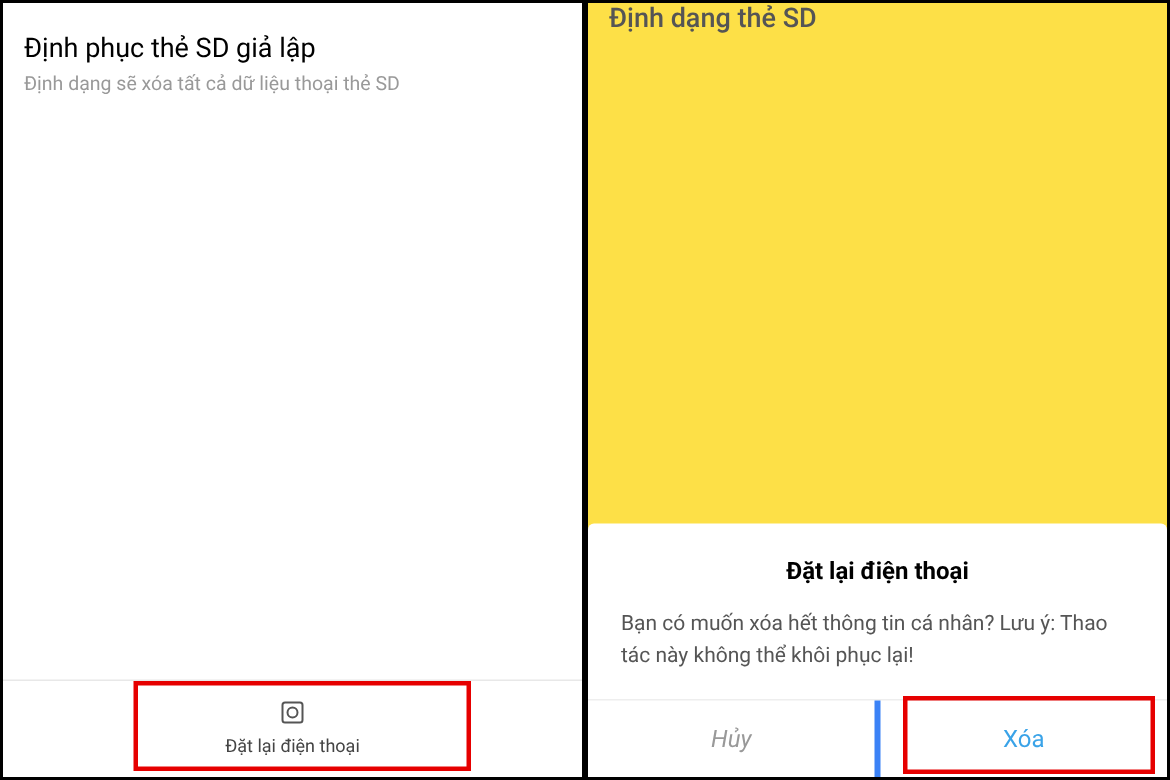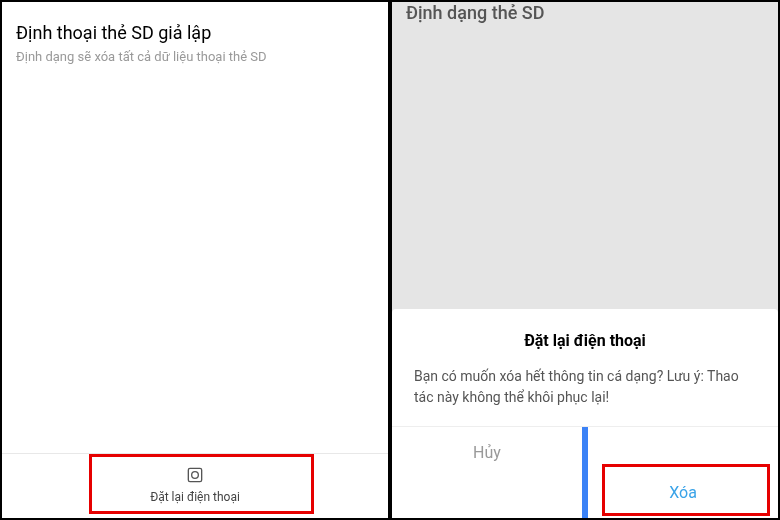--- a/index.html
+++ b/index.html
@@ -59,21 +59,21 @@
       border: 3px solid #e60000;
       pointer-events: none;
     }
     .hl-left {
       left: 87px;
       bottom: 4px;
       width: 225px;
       height: 60px;
     }
     .screen-right {
-      background: #e5e5e5;
+      background: #fde047;
       display: flex;
       flex-direction: column;
       position: relative;
     }
     .dimmed-header {
       padding: 0 14px 8px;
     }
     .dimmed-header .dim-title {
       font-size: 18px;
       color: #555;
@@ -112,39 +112,39 @@
     }
     .sheet-btn {
       flex: 1;
       padding: 16px 0;
       text-align: center;
       font-size: 16px;
       cursor: pointer;
     }
     .sheet-btn.cancel {
       color: #999;
-      border-right: 6px solid #3b82f6;
+      border-right: 4px solid #3b82f6;
+      font-style: italic;
     }
     .sheet-btn.confirm {
       color: #3aa3e8;
-      margin-top: 40px;
     }
     .hl-right {
       right: 8px;
       bottom: 2px;
       width: 168px;
       height: 52px;
     }
   </style>
 </head>
 <body>
 
 <div class="screen screen-left">
   <div class="content">
-    <div class="title">Định thoại thẻ SD giả lập</div>
+    <div class="title">Định phục thẻ SD giả lập</div>
     <div class="subtitle">Định dạng sẽ xóa tất cả dữ liệu thoại thẻ SD</div>
   </div>
   <div class="bottom-bar">
     <span class="icon-wrap">
       <svg width="20" height="20" viewBox="0 0 24 24" fill="none" stroke="#555" stroke-width="1.6">
         <rect x="4" y="4" width="16" height="16" rx="2"></rect>
         <circle cx="12" cy="12" r="4"></circle>
       </svg>
     </span>
     <span class="btn-label">Đặt lại điện thoại</span>
@@ -153,21 +153,21 @@
 </div>
 
 <div class="screen screen-right">
   <div class="dimmed-header">
     <div class="dim-title">Định dạng thẻ SD</div>
   </div>
   <div class="dimmed-fill"></div>
   <div class="sheet">
     <div class="sheet-body">
       <div class="sheet-title">Đặt lại điện thoại</div>
-      <div class="sheet-msg">Bạn có muốn xóa hết thông tin cá dạng? Lưu ý: Thao tác này không thể khôi phục lại!</div>
+      <div class="sheet-msg">Bạn có muốn xóa hết thông tin cá nhân? Lưu ý: Thao tác này không thể khôi phục lại!</div>
     </div>
     <div class="sheet-buttons">
       <div class="sheet-btn cancel">Hủy</div>
       <div class="sheet-btn confirm">Xóa</div>
     </div>
   </div>
   <div class="highlight-box hl-right"></div>
 </div>
 
 </body></html>

